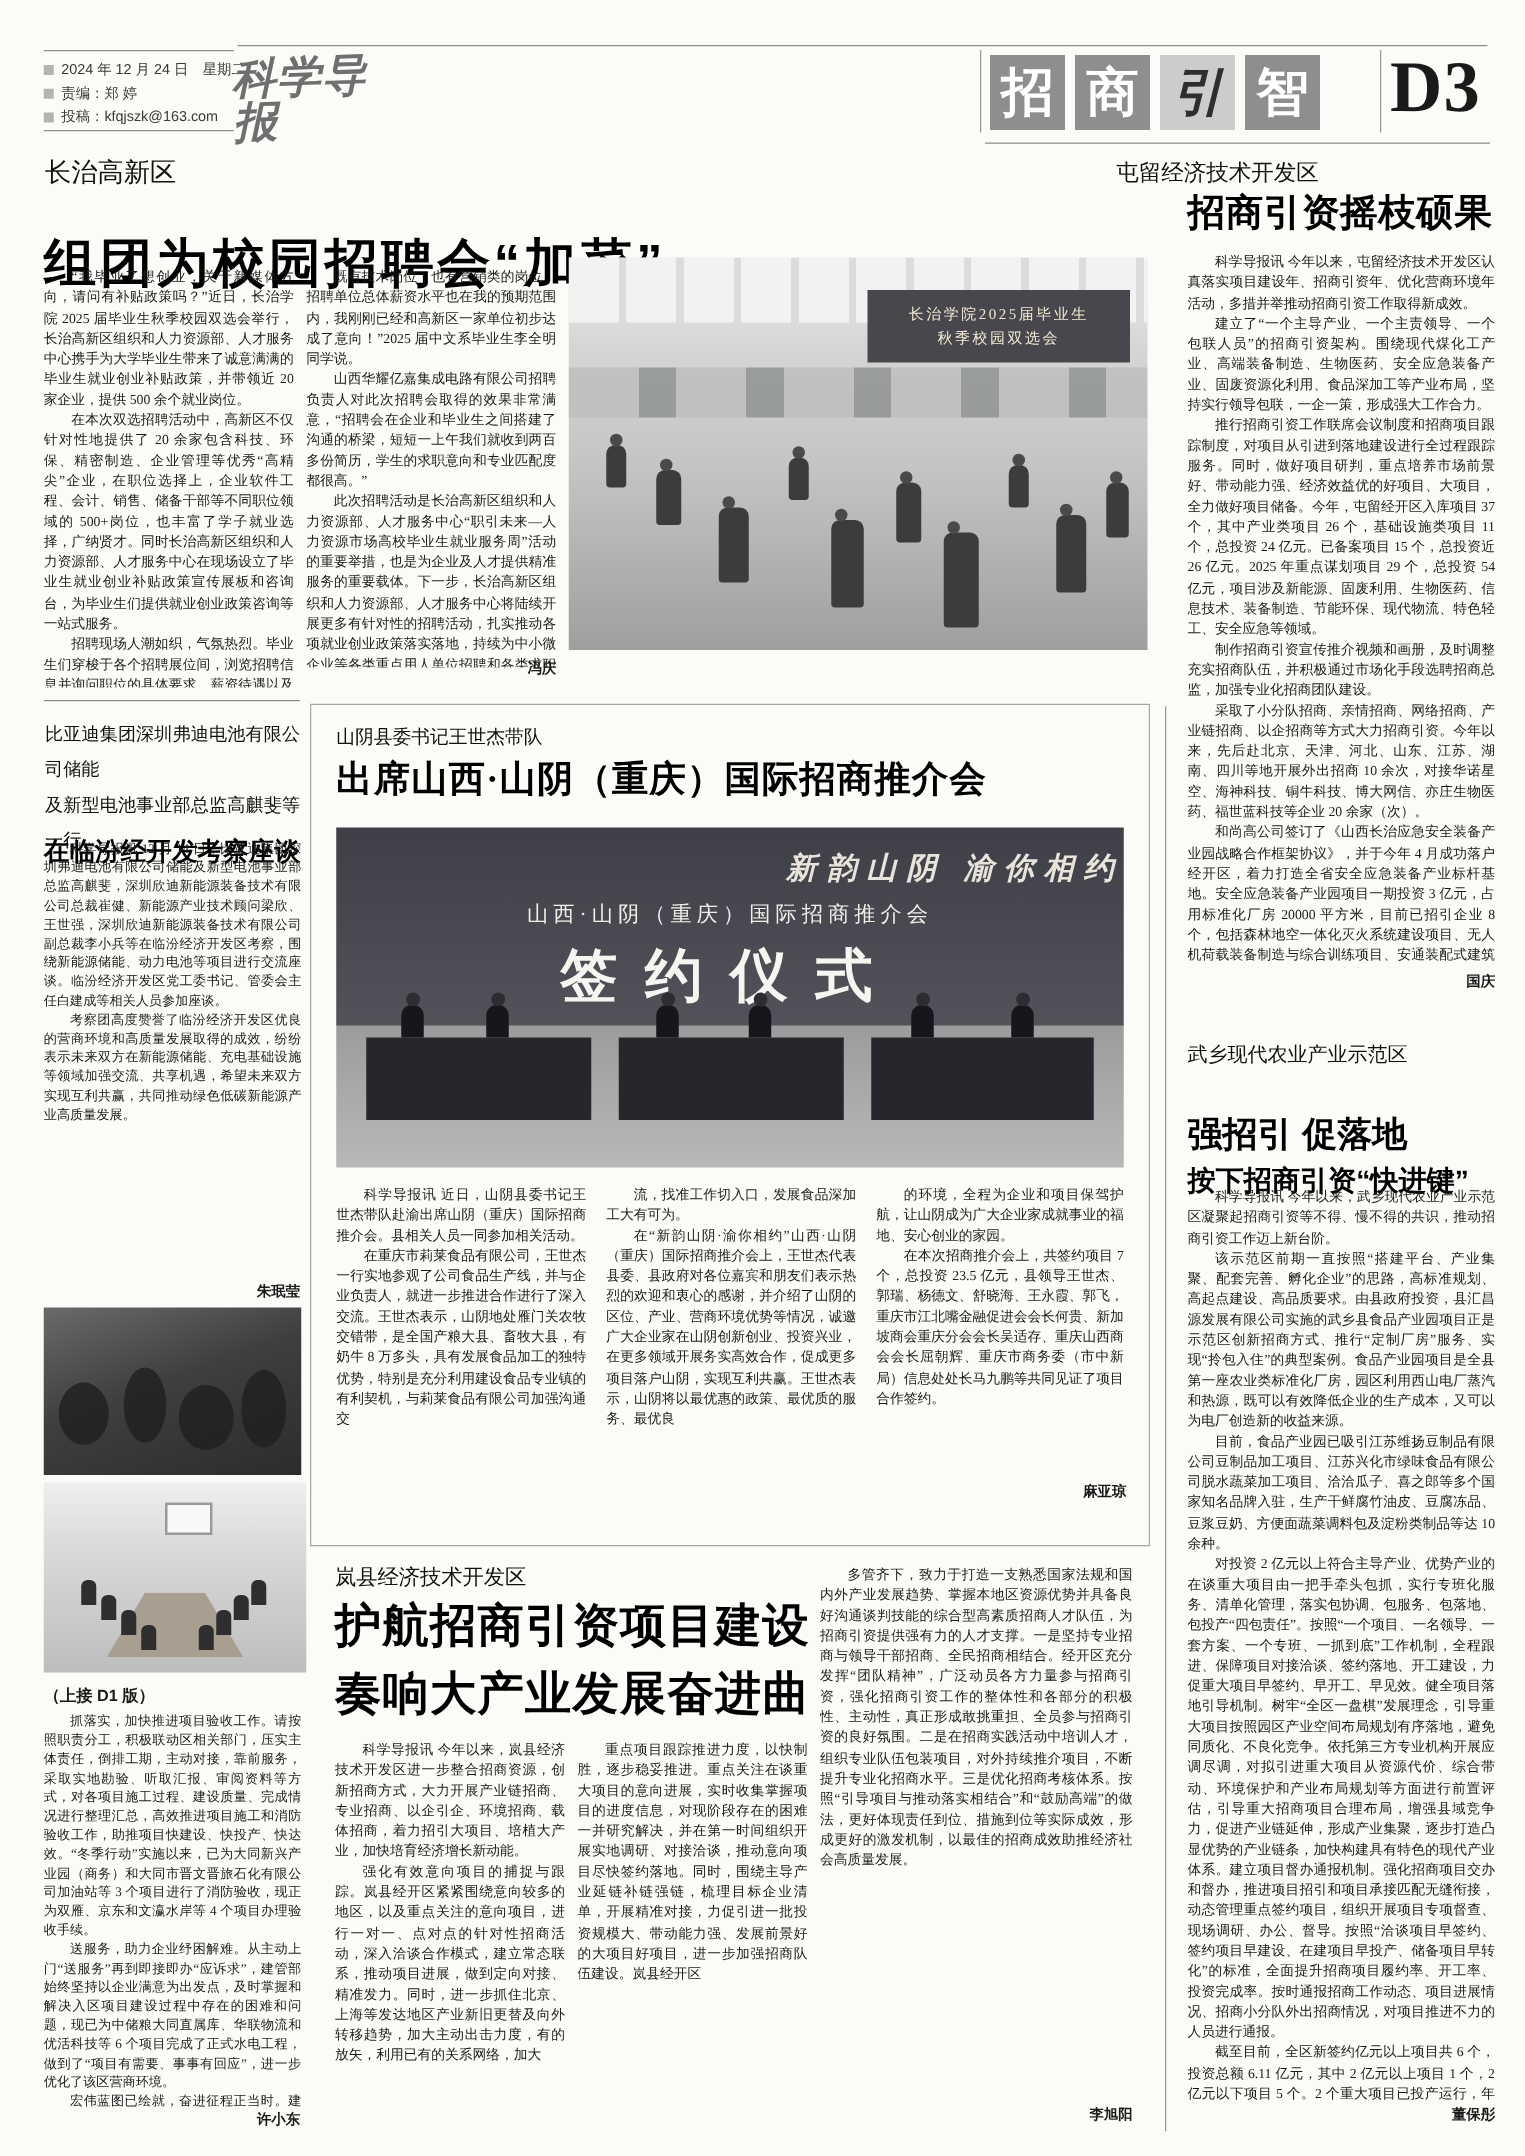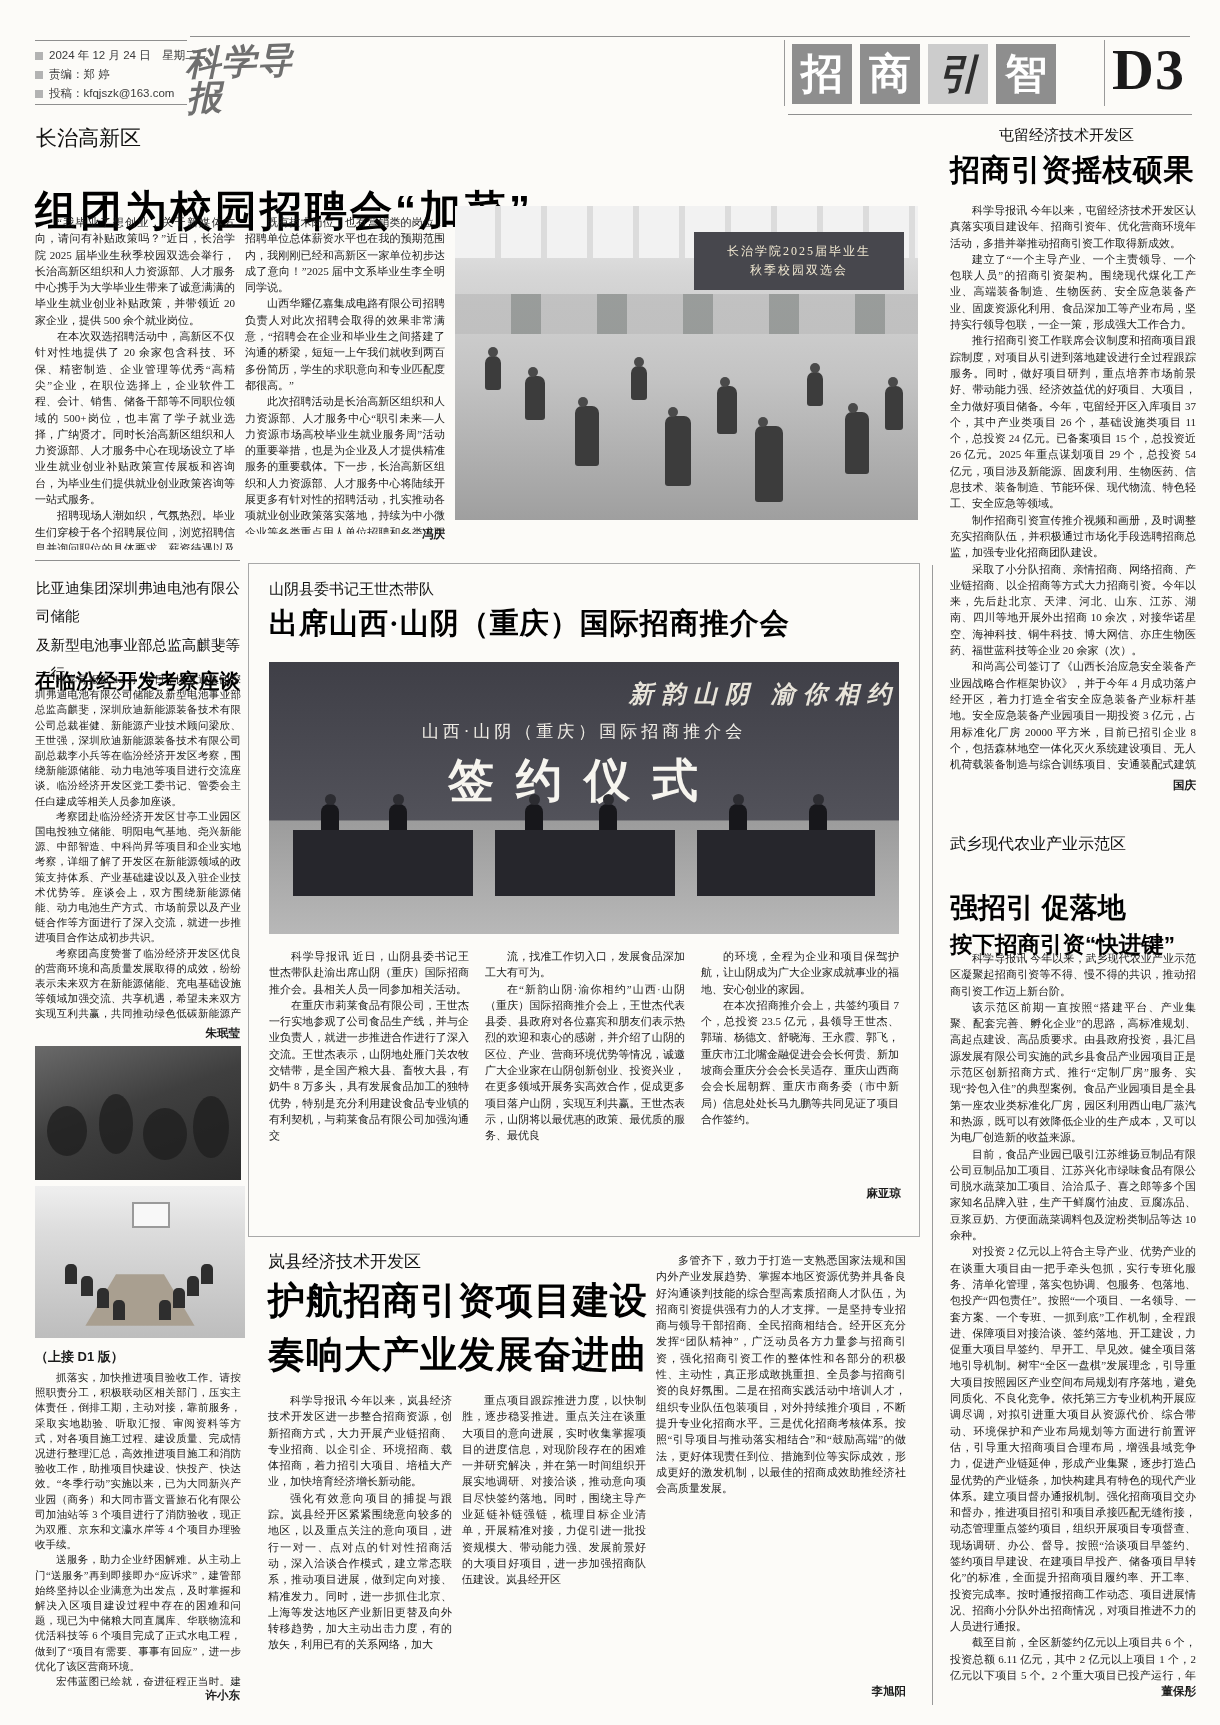--- a/index.html
+++ b/index.html
@@ -131,21 +131,20 @@
 
   <div class="abs hairline" style="left:35px;top:560px;width:205px;height:1px;"></div>
 
   <div class="abs kicker" style="left:36px;top:574px;width:204px;font-size:14.5px;line-height:1.95;text-align:justify;">
     <div>比亚迪集团深圳弗迪电池有限公司储能</div>
     <div>及新型电池事业部总监高麒斐等一行</div>
   </div>
   <div class="abs hl-sans" style="left:35px;top:636px;width:206px;font-size:20.5px;letter-spacing:0;">在临汾经开发考察座谈</div>
   <div class="abs body-col small-col" style="left:35px;top:672px;width:206px;height:352px;">
       <p>科学导报讯  12 月 14 日，比亚迪集团深圳弗迪电池有限公司储能及新型电池事业部总监高麒斐，深圳欣迪新能源装备技术有限公司总裁崔健、新能源产业技术顾问梁欣、王世强，深圳欣迪新能源装备技术有限公司副总裁李小兵等在临汾经济开发区考察，围绕新能源储能、动力电池等项目进行交流座谈。临汾经济开发区党工委书记、管委会主任白建成等相关人员参加座谈。</p>
-      <p>考察团赴临汾经济开发区甘亭工业园区国电投独立储能、明阳电气基地、尧兴新能源、中部智造、中科尚昇等项目和企业实地考察，详细了解了开发区在新能源领域的政策支持体系、产业基础建设以及入驻企业技术优势等。座谈会上，双方围绕新能源储能、动力电池生产方式、市场前景以及产业链合作等方面进行了深入交流，就进一步推进项目合作达成初步共识。</p>
       <p>考察团高度赞誉了临汾经济开发区优良的营商环境和高质量发展取得的成效，纷纷表示未来双方在新能源储能、充电基础设施等领域加强交流、共享机遇，希望未来双方实现互利共赢，共同推动绿色低碳新能源产业高质量发展。</p>
     </div>
   <div class="abs byline" style="left:140px;top:1026px;width:100px;">朱珉莹</div>
 
   <div class="abs photo" id="photo-dark" style="left:35px;top:1046px;width:206px;height:134px;">
     <div class="blob" style="left:12px;top:60px;width:40px;height:50px;"></div>
     <div class="blob" style="left:64px;top:48px;width:34px;height:60px;"></div>
     <div class="blob" style="left:108px;top:62px;width:44px;height:52px;"></div>
     <div class="blob" style="left:158px;top:50px;width:36px;height:62px;"></div>
   </div>
@@ -218,21 +217,21 @@
       <p>科学导报讯  今年以来，岚县经济技术开发区进一步整合招商资源，创新招商方式，大力开展产业链招商、专业招商、以企引企、环境招商、载体招商，着力招引大项目、培植大产业，加快培育经济增长新动能。</p>
       <p>强化有效意向项目的捕捉与跟踪。岚县经开区紧紧围绕意向较多的地区，以及重点关注的意向项目，进行一对一、点对点的针对性招商活动，深入洽谈合作模式，建立常态联系，推动项目进展，做到定向对接、精准发力。同时，进一步抓住北京、上海等发达地区产业新旧更替及向外转移趋势，加大主动出击力度，有的放矢，利用已有的关系网络，加大</p>
     </div>
   <div class="abs body-col" style="left:656px;top:1252px;width:250px;height:428px;">
       <p>多管齐下，致力于打造一支熟悉国家法规和国内外产业发展趋势、掌握本地区资源优势并具备良好沟通谈判技能的综合型高素质招商人才队伍，为招商引资提供强有力的人才支撑。一是坚持专业招商与领导干部招商、全民招商相结合。经开区充分发挥“团队精神”，广泛动员各方力量参与招商引资，强化招商引资工作的整体性和各部分的积极性、主动性，真正形成敢挑重担、全员参与招商引资的良好氛围。二是在招商实践活动中培训人才，组织专业队伍包装项目，对外持续推介项目，不断提升专业化招商水平。三是优化招商考核体系。按照“引导项目与推动落实相结合”和“鼓励高端”的做法，更好体现责任到位、措施到位等实际成效，形成更好的激发机制，以最佳的招商成效助推经济社会高质量发展。</p>
     </div>
   <div class="abs byline" style="left:806px;top:1684px;width:100px;">李旭阳</div>
 
   <div class="abs vrule" style="left:932px;top:565px;height:1140px;"></div>
 
-  <div class="abs kicker" style="left:999px;top:126px;font-size:15px;">屯留经济技术开发区</div>
+  <div class="abs kicker" style="left:893px;top:126px;font-size:18px;">屯留经济技术开发区</div>
   <div class="abs hl-serif" style="left:950px;top:150px;width:246px;font-size:30px;font-weight:600;letter-spacing:0.5px;">招商引资摇枝硕果</div>
   <div class="abs body-col" style="left:950px;top:202px;width:246px;height:572px;">
       <p>科学导报讯  今年以来，屯留经济技术开发区认真落实项目建设年、招商引资年、优化营商环境年活动，多措并举推动招商引资工作取得新成效。</p>
       <p>建立了“一个主导产业、一个主责领导、一个包联人员”的招商引资架构。围绕现代煤化工产业、高端装备制造、生物医药、安全应急装备产业、固废资源化利用、食品深加工等产业布局，坚持实行领导包联，一企一策，形成强大工作合力。</p>
       <p>推行招商引资工作联席会议制度和招商项目跟踪制度，对项目从引进到落地建设进行全过程跟踪服务。同时，做好项目研判，重点培养市场前景好、带动能力强、经济效益优的好项目、大项目，全力做好项目储备。今年，屯留经开区入库项目 37 个，其中产业类项目 26 个，基础设施类项目 11 个，总投资 24 亿元。已备案项目 15 个，总投资近 26 亿元。2025 年重点谋划项目 29 个，总投资 54 亿元，项目涉及新能源、固废利用、生物医药、信息技术、装备制造、节能环保、现代物流、特色轻工、安全应急等领域。</p>
       <p>制作招商引资宣传推介视频和画册，及时调整充实招商队伍，并积极通过市场化手段选聘招商总监，加强专业化招商团队建设。</p>
       <p>采取了小分队招商、亲情招商、网络招商、产业链招商、以企招商等方式大力招商引资。今年以来，先后赴北京、天津、河北、山东、江苏、湖南、四川等地开展外出招商 10 余次，对接华诺星空、海神科技、铜牛科技、博大网信、亦庄生物医药、福世蓝科技等企业 20 余家（次）。</p>
       <p>和尚高公司签订了《山西长治应急安全装备产业园战略合作框架协议》，并于今年 4 月成功落户经开区，着力打造全省安全应急装备产业标杆基地。安全应急装备产业园项目一期投资 3 亿元，占用标准化厂房 20000 平方米，目前已招引企业 8 个，包括森林地空一体化灭火系统建设项目、无人机荷载装备制造与综合训练项目、安通装配式建筑 PC 构件生产项目、饮用水安全处理设备、雷尼克截齿、福世蓝工业设备防护等项目。投产达效后，年产值预计可达 1 亿元。同时，屯留经开区积极对接红谷集群，先后与一飞智控、易瞳科技、星度科技、必昂擎空、览众汽车等企业做好沟通对接，为今后深入合作打下良好基础。</p>
     </div>
   <div class="abs byline" style="left:1096px;top:778px;width:100px;">国庆</div>

